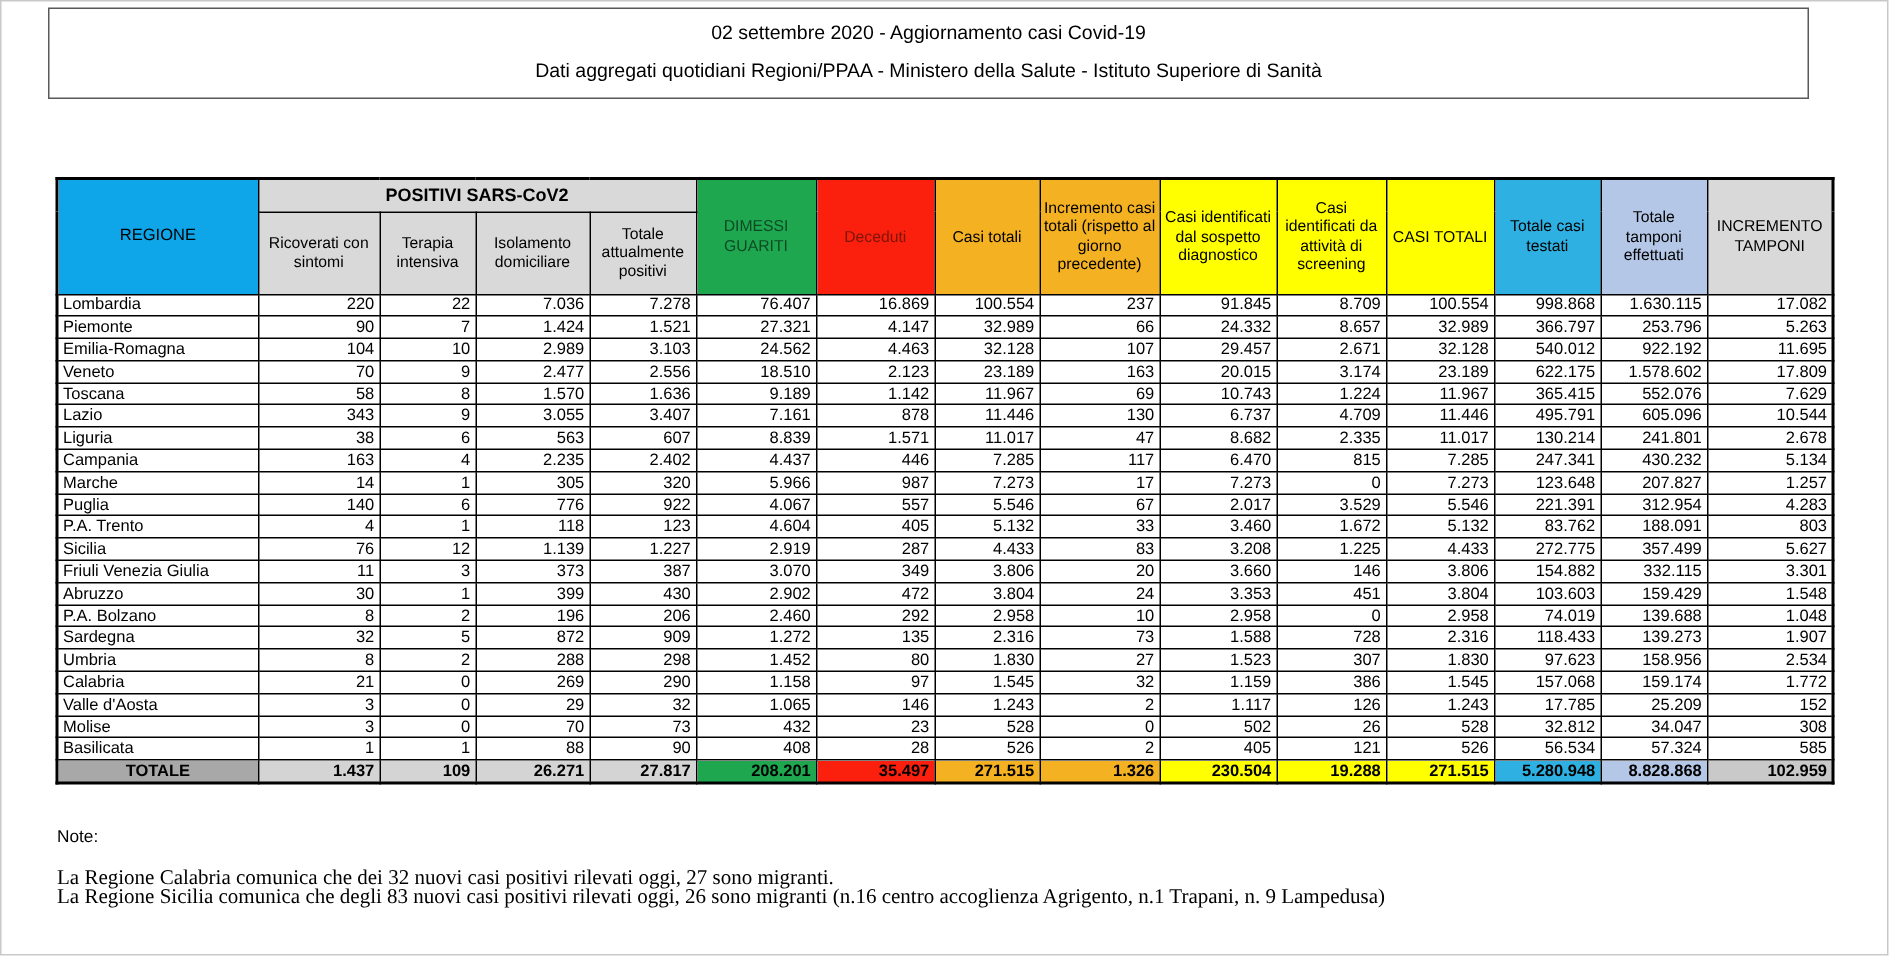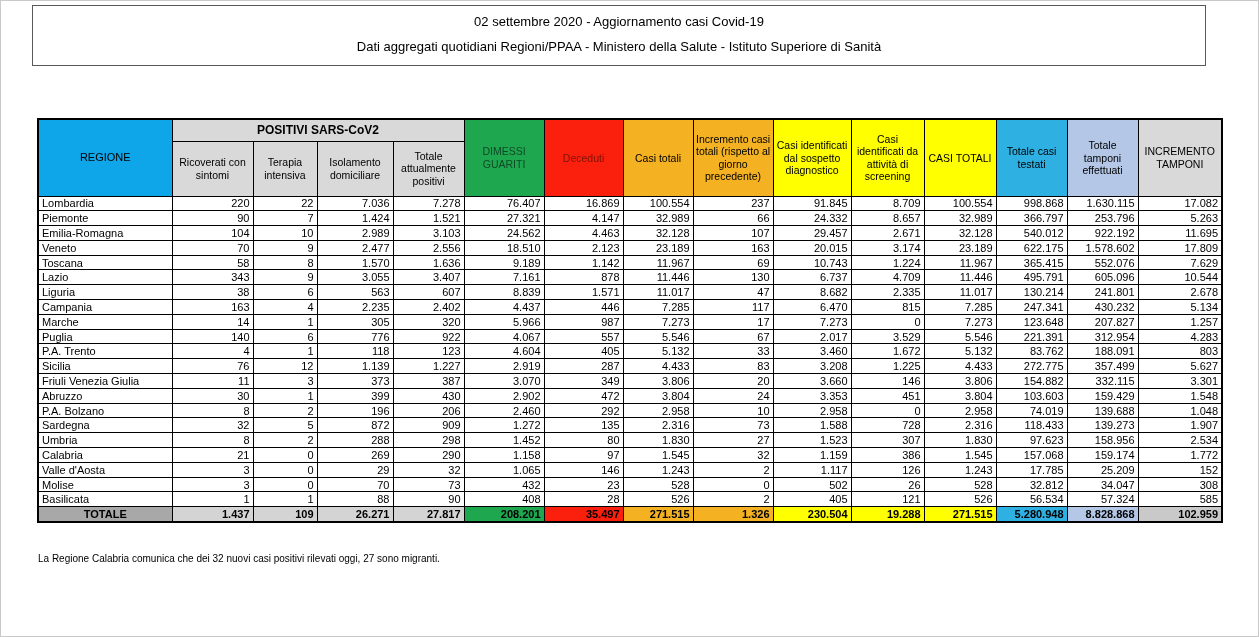--- a/index.html
+++ b/index.html
@@ -48,21 +48,21 @@
   .t-green{background:#1fa750;}
   .t-red{background:#fb1f0e;margin-top:28px;}
   .t-orange{background:#f4b223;}
   .t-yellow{background:#ffff00;}
   .t-cyan{background:#2fb0e2;}
   .t-peri{background:#b4c7e7;}
   .t-dgray{background:#c9c9c9;}
 
   .notes{position:absolute;left:37px;top:551px;}
   .notes-title{font-size:11.5px;margin-bottom:15px;}
-  .note-line{font-size:10px;line-height:13px;}
+  .note-line{font-size:14px;line-height:13px;font-family:Liberation Serif, serif;}
 </style>
 </head>
 <body>
 
 <div class="title-box">
   <div class="title-line">02 settembre 2020 - Aggiornamento casi Covid-19</div>
   <div class="title-line">Dati aggregati quotidiani Regioni/PPAA - Ministero della Salute - Istituto Superiore di Sanità</div>
 </div>
 
 <table class="covid">
@@ -477,14 +477,16 @@
         <td class="num t-yellow">19.288</td>
         <td class="num t-yellow">271.515</td>
         <td class="num t-cyan">5.280.948</td>
         <td class="num t-peri">8.828.868</td>
         <td class="num t-dgray">102.959</td>
       </tr>
     </tbody>
 </table>
 
 <div class="notes">
+  <div class="notes-title">Note:</div>
   <div class="note-line">La Regione Calabria comunica che dei 32 nuovi casi positivi rilevati oggi, 27 sono migranti.</div>
+  <div class="note-line">La Regione Sicilia comunica che degli 83 nuovi casi positivi rilevati oggi, 26 sono migranti (n.16 centro accoglienza Agrigento, n.1 Trapani, n. 9 Lampedusa)</div>
 </div>
 
 </body></html>

